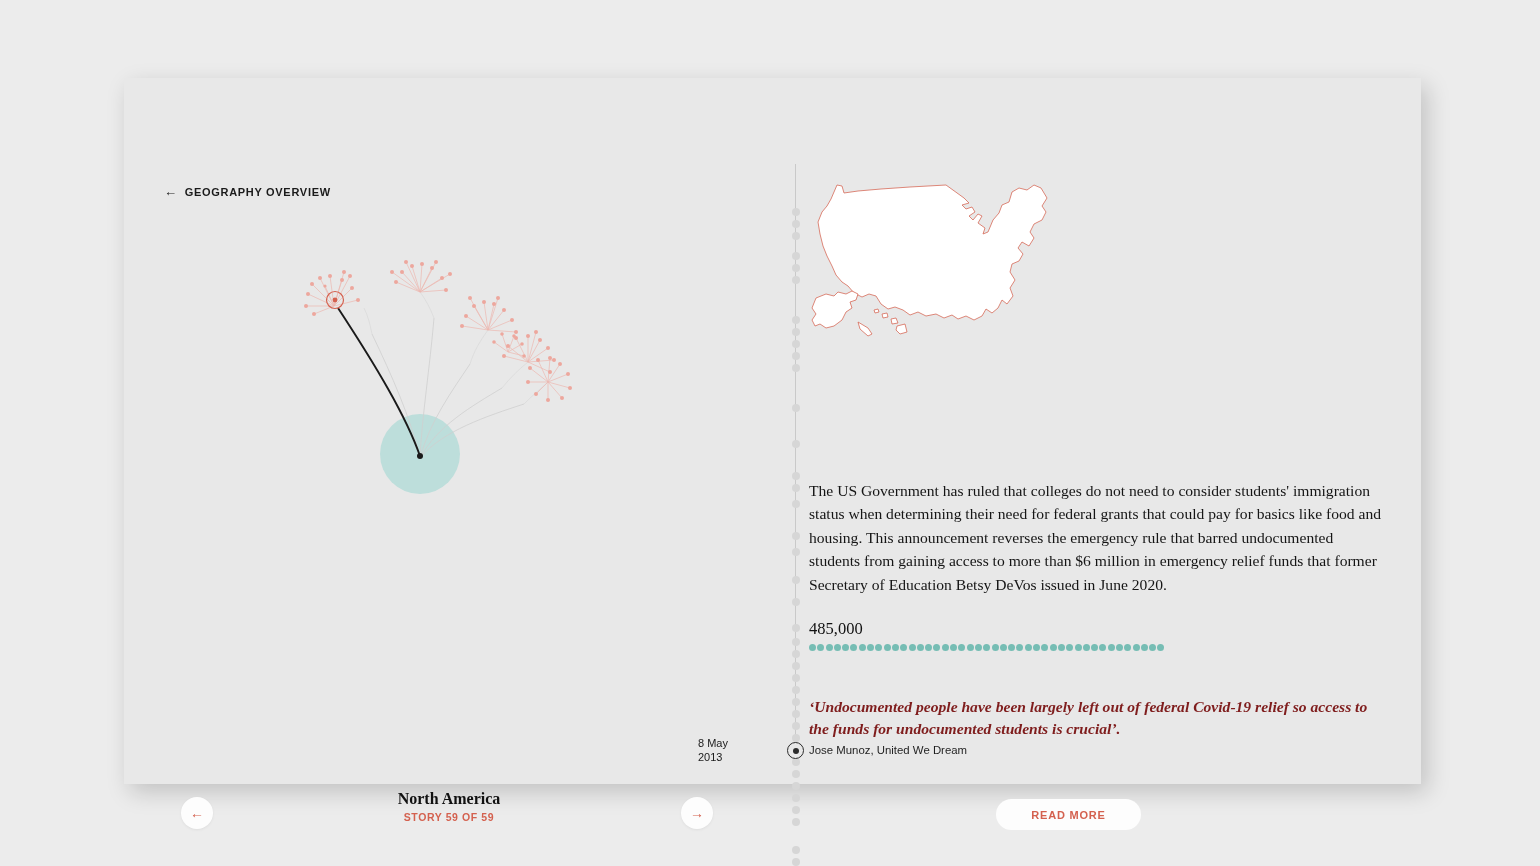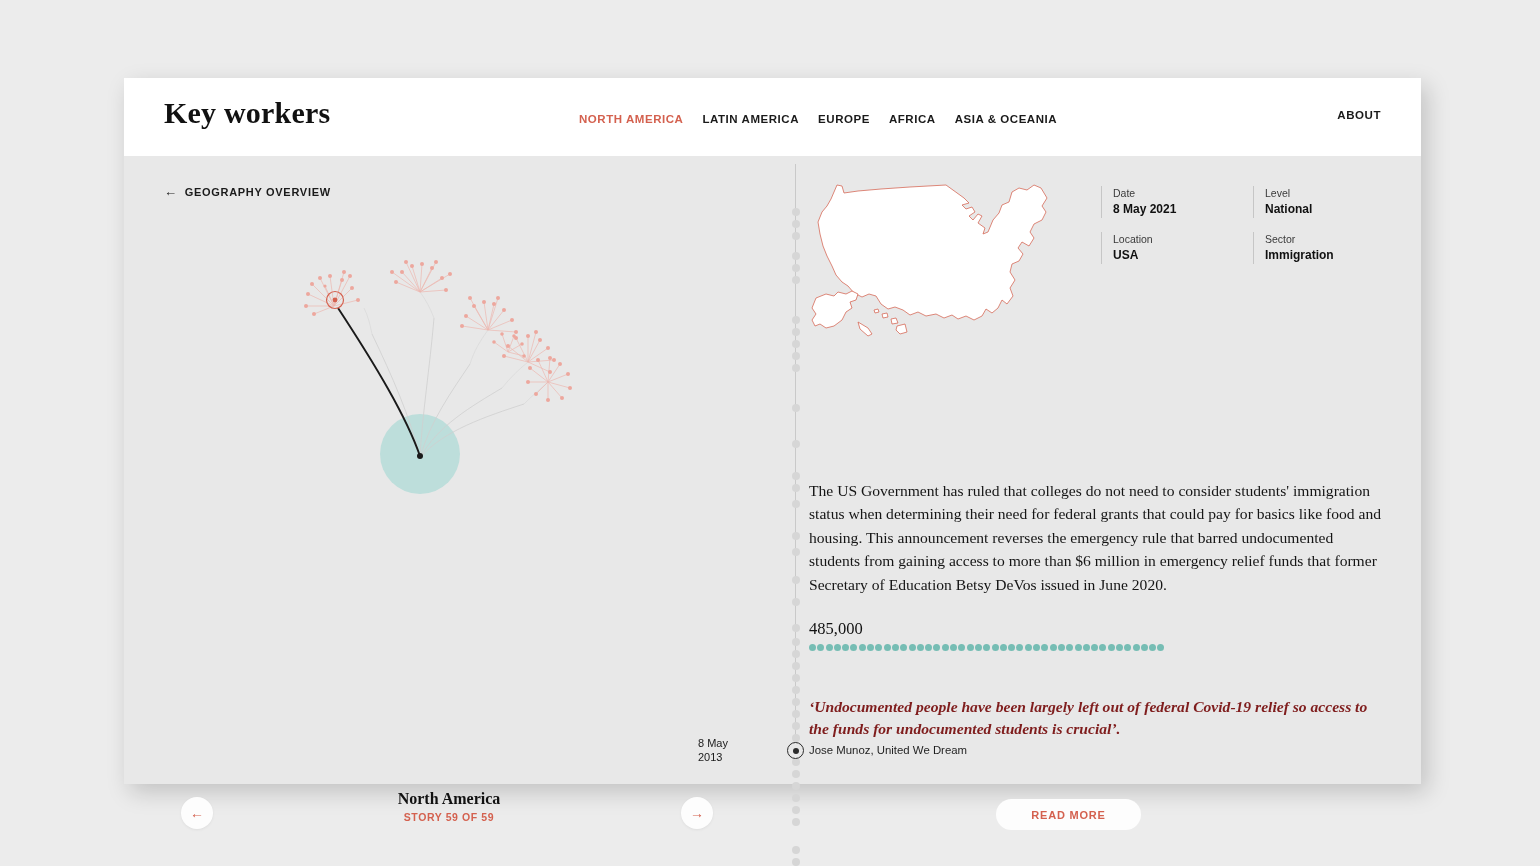--- a/index.html
+++ b/index.html
@@ -196,33 +196,20 @@
     background: #fdfdfd; border: none; cursor: pointer;
     font-size: 11px; font-weight: 700; letter-spacing: .8px;
     color: #d4614f; font-family: "Liberation Sans", sans-serif;
   }
 </style>
 </head>
 <body>
 
 <div class="page">
 
-  <div class="header">
-    <div class="brand">Key workers</div>
-
-    <div class="nav">
-      <a class="nav-item active">NORTH AMERICA</a>
-      <a class="nav-item">LATIN AMERICA</a>
-      <a class="nav-item">EUROPE</a>
-      <a class="nav-item">AFRICA</a>
-      <a class="nav-item">ASIA &amp; OCEANIA</a>
-    </div>
-
-    <a class="nav-about">ABOUT</a>
-  </div>
 
   <div class="body">
 
     <a class="back-link">
       <span class="back-arrow">←</span>
       <span>GEOGRAPHY OVERVIEW</span>
     </a>
 
     <div class="left-col">
 
@@ -493,38 +480,20 @@
             <g>
               <path d="M68 134 L72 133 L73 136 L69 137 Z"></path>
               <path d="M76 138 L81 137 L82 141 L77 142 Z"></path>
               <path d="M85 143 L90 142 L92 147 L86 148 Z"></path>
               <path d="M91 150 L99 148 L101 156 L94 158 L90 154 Z"></path>
             </g>
           </g>
         </svg>
       </div>
 
-      <div class="meta-grid">
-        <div class="meta-cell">
-          <div class="meta-label">Date</div>
-          <div class="meta-value">8 May 2021</div>
-        </div>
-        <div class="meta-cell">
-          <div class="meta-label">Level</div>
-          <div class="meta-value">National</div>
-        </div>
-        <div class="meta-cell">
-          <div class="meta-label">Location</div>
-          <div class="meta-value">USA</div>
-        </div>
-        <div class="meta-cell">
-          <div class="meta-label">Sector</div>
-          <div class="meta-value">Immigration</div>
-        </div>
-      </div>
 
       <div class="article">The US Government has ruled that colleges do not need to consider students' immigration status when determining their need for federal grants that could pay for basics like food and housing. This announcement reverses the emergency rule that barred undocumented students from gaining access to more than $6 million in emergency relief funds that former Secretary of Education Betsy DeVos issued in June 2020.</div>
 
       <div class="stat-number">485,000</div>
       <div class="stat-dots" id="stat-dots">
           <span class="stat-dot" style="background: rgb(118, 189, 180);"></span>
           <span class="stat-dot" style="background: rgb(118, 189, 180);"></span>
           <span class="stat-dot" style="background: rgb(118, 189, 180);"></span>
           <span class="stat-dot" style="background: rgb(118, 189, 180);"></span>
           <span class="stat-dot" style="background: rgb(118, 189, 180);"></span>

